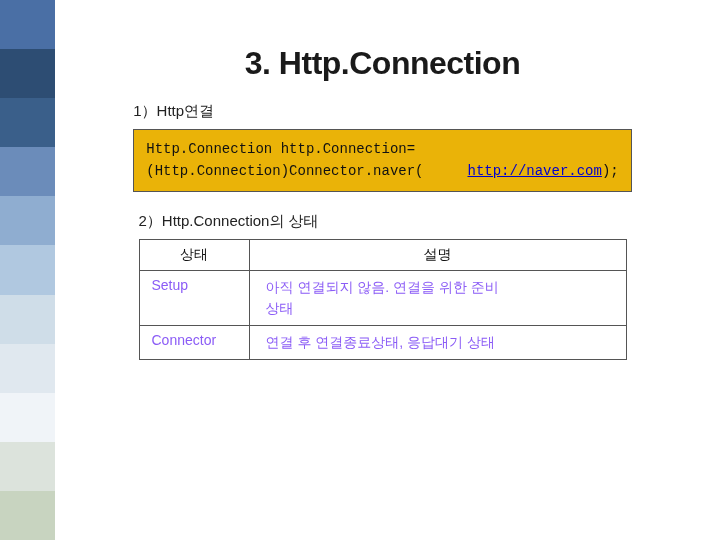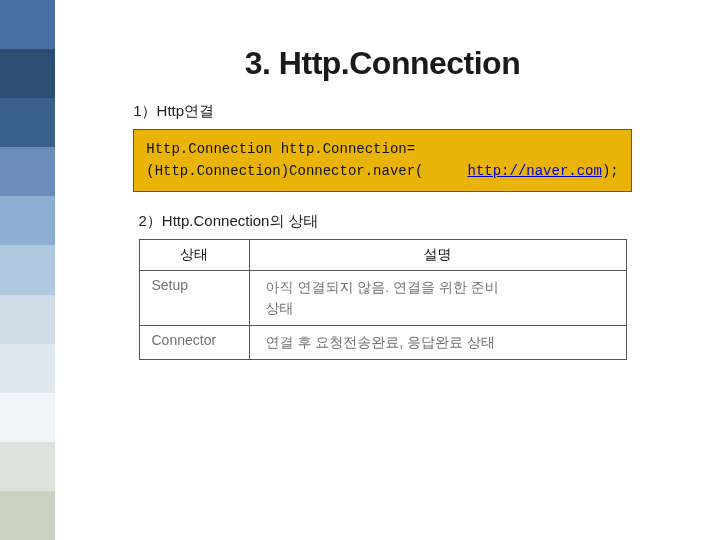--- a/index.html
+++ b/index.html
@@ -90,21 +90,21 @@
       padding: 6px 20px;
       text-align: center;
       background: #fff;
       font-weight: normal;
       color: #111;
     }
 
     .state-table td {
       border: 1.5px solid #555;
       padding: 6px 12px;
-      color: #737373;
+      color: #8b5cf6;
       vertical-align: top;
     }
 
     .state-table td.state-col {
       width: 110px;
       padding: 6px 12px;
     }
 
     .state-table td.desc-col {
       padding: 6px 16px;
@@ -150,19 +150,19 @@
           <th>설명</th>
         </tr>
       </thead>
       <tbody id="table-body">
       <tr>
             <td class="state-col">Setup</td>
             <td class="desc-col">아직 연결되지 않음. 연결을 위한 준비<br>상태</td>
           </tr>
           <tr>
             <td class="state-col">Connector</td>
-            <td class="desc-col">연결 후 요청전송완료, 응답완료 상태</td>
+            <td class="desc-col">연결 후 연결종료상태, 응답대기 상태</td>
           </tr>
         </tbody>
     </table>
   </div>
 
 </div>
 
 </body></html>

